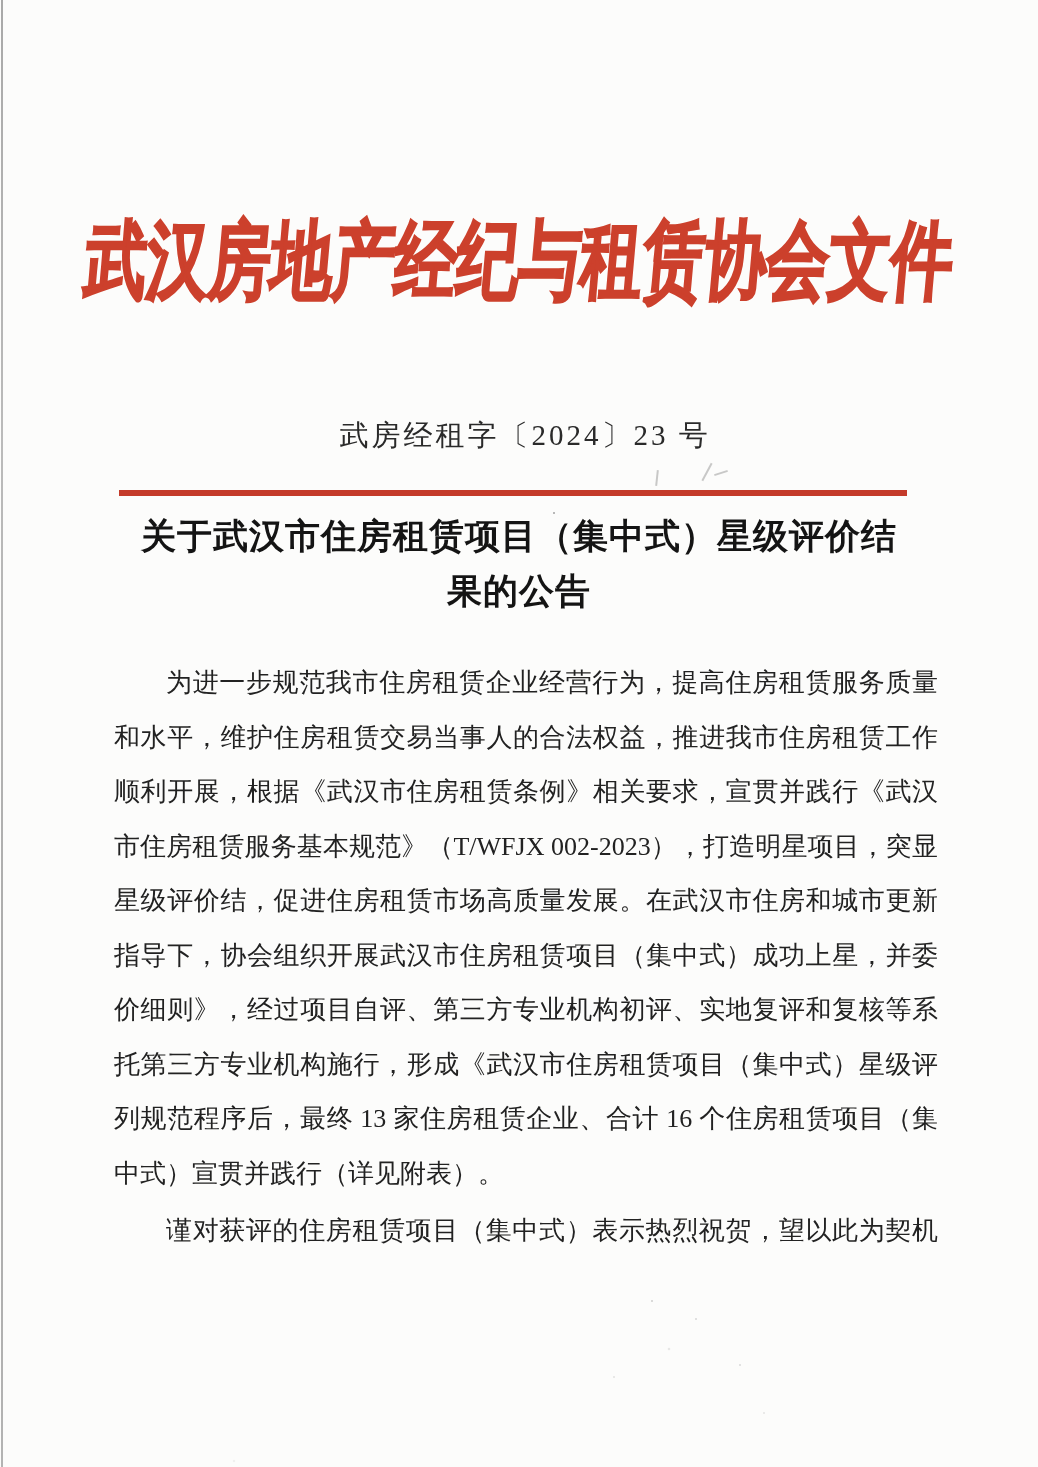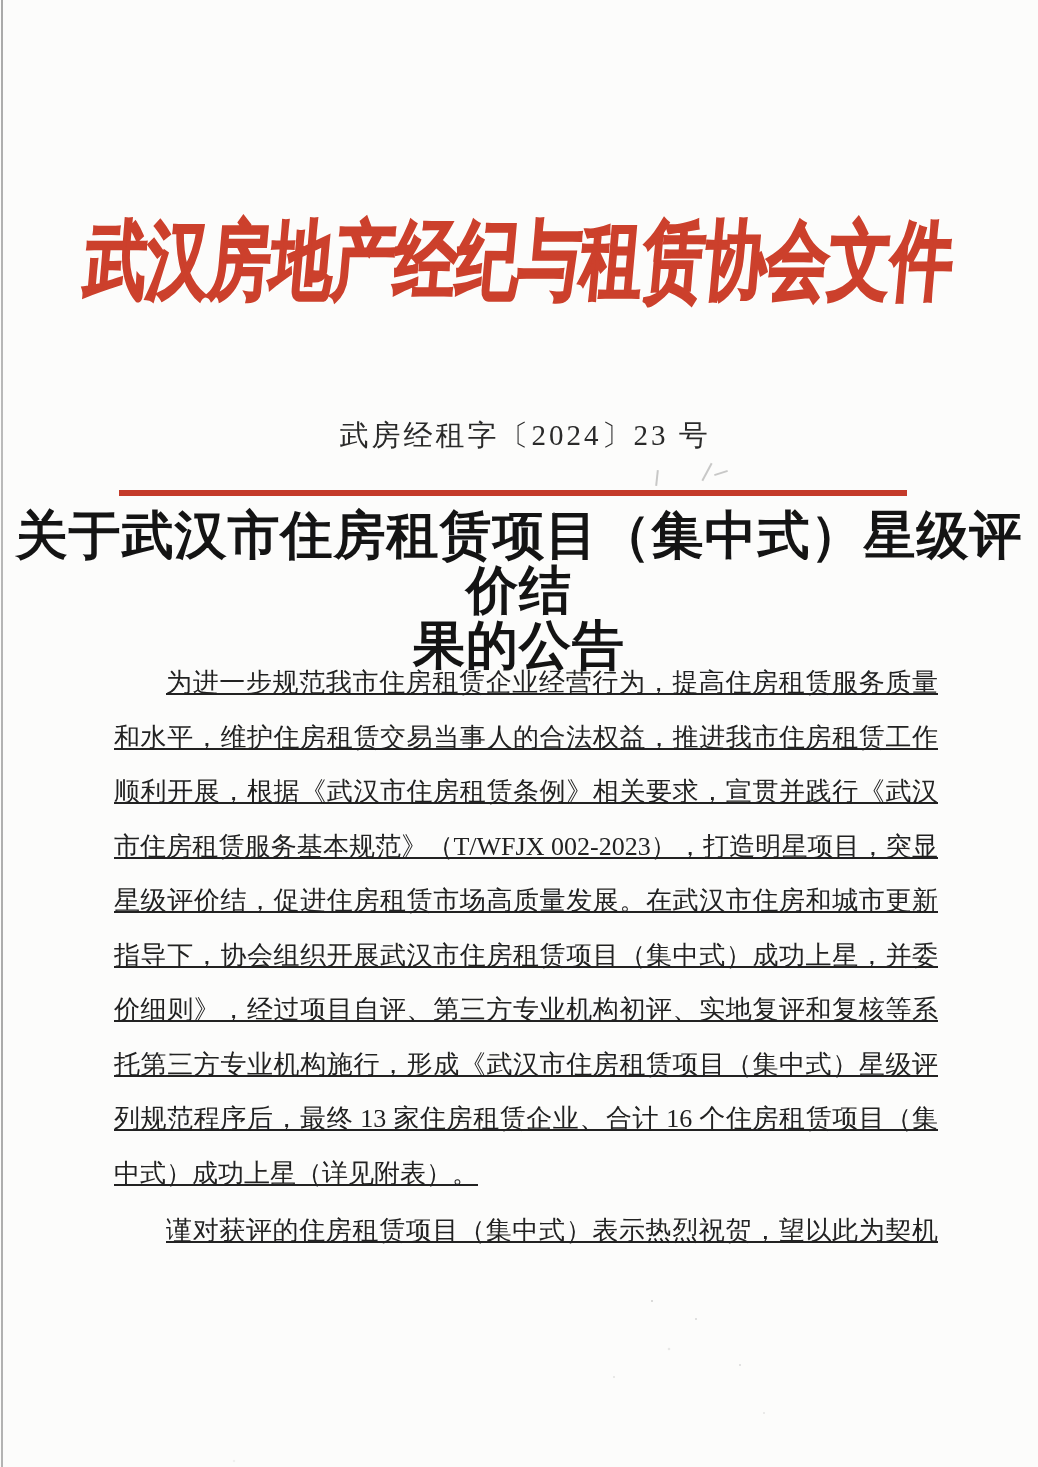--- a/index.html
+++ b/index.html
@@ -70,41 +70,40 @@
     background: #c43b2a;
   }
   
   .title {
     position: absolute;
     top: 508px; left: 0; right: 0;
     margin: 0;
     text-align: center;
     font-family: "Liberation Sans", sans-serif;
     font-weight: bold;
-    font-size: 52px;
+    font-size: 35px;
     line-height: 55px;
     color: #141414;
     letter-spacing: 1px;
   }
   .title .t-line { display: block; }
   
   .body-text {
     position: absolute;
     top: 656px; left: 114px;
     width: 824px;
     font-size: 26px;
     color: #222;
   }
   .line {
     height: 54.5px;
     line-height: 54.5px;
     text-align: justify;
     text-align-last: justify;
     overflow: hidden;
-    text-decoration: underline;
   }
   .line.indent { padding-left: 52px; }
   .line.short { text-align: left; text-align-last: left; }
   .line.para-gap { margin-top: 3px; }
   
   .speckles {
     position: absolute;
     left: 553px; top: 512px;
     width: 2px; height: 2px;
     background: rgba(90,90,90,.55);
@@ -146,19 +145,19 @@
   <div class="body-text">
     <div class="line indent">为进一步规范我市住房租赁企业经营行为，提高住房租赁服务质量</div>
     <div class="line">和水平，维护住房租赁交易当事人的合法权益，推进我市住房租赁工作</div>
     <div class="line">顺利开展，根据《武汉市住房租赁条例》相关要求，宣贯并践行《武汉</div>
     <div class="line">市住房租赁服务基本规范》（T/WFJX 002-2023），打造明星项目，突显</div>
     <div class="line">星级评价结，促进住房租赁市场高质量发展。在武汉市住房和城市更新局</div>
     <div class="line">指导下，协会组织开展武汉市住房租赁项目（集中式）成功上星，并委</div>
     <div class="line">价细则》，经过项目自评、第三方专业机构初评、实地复评和复核等系</div>
     <div class="line">托第三方专业机构施行，形成《武汉市住房租赁项目（集中式）星级评</div>
     <div class="line">列规范程序后，最终 13 家住房租赁企业、合计 16 个住房租赁项目（集</div>
-    <div class="line short">中式）成功上星（详见附表）。</div>
+    <div class="line short">中式）宣贯并践行（详见附表）。</div>
     <div class="line indent para-gap">谨对获评的住房租赁项目（集中式）表示热烈祝贺，望以此为契机</div>
   </div>
 
   <div class="speckles"></div>
 
 </div>
 
 </body></html>

